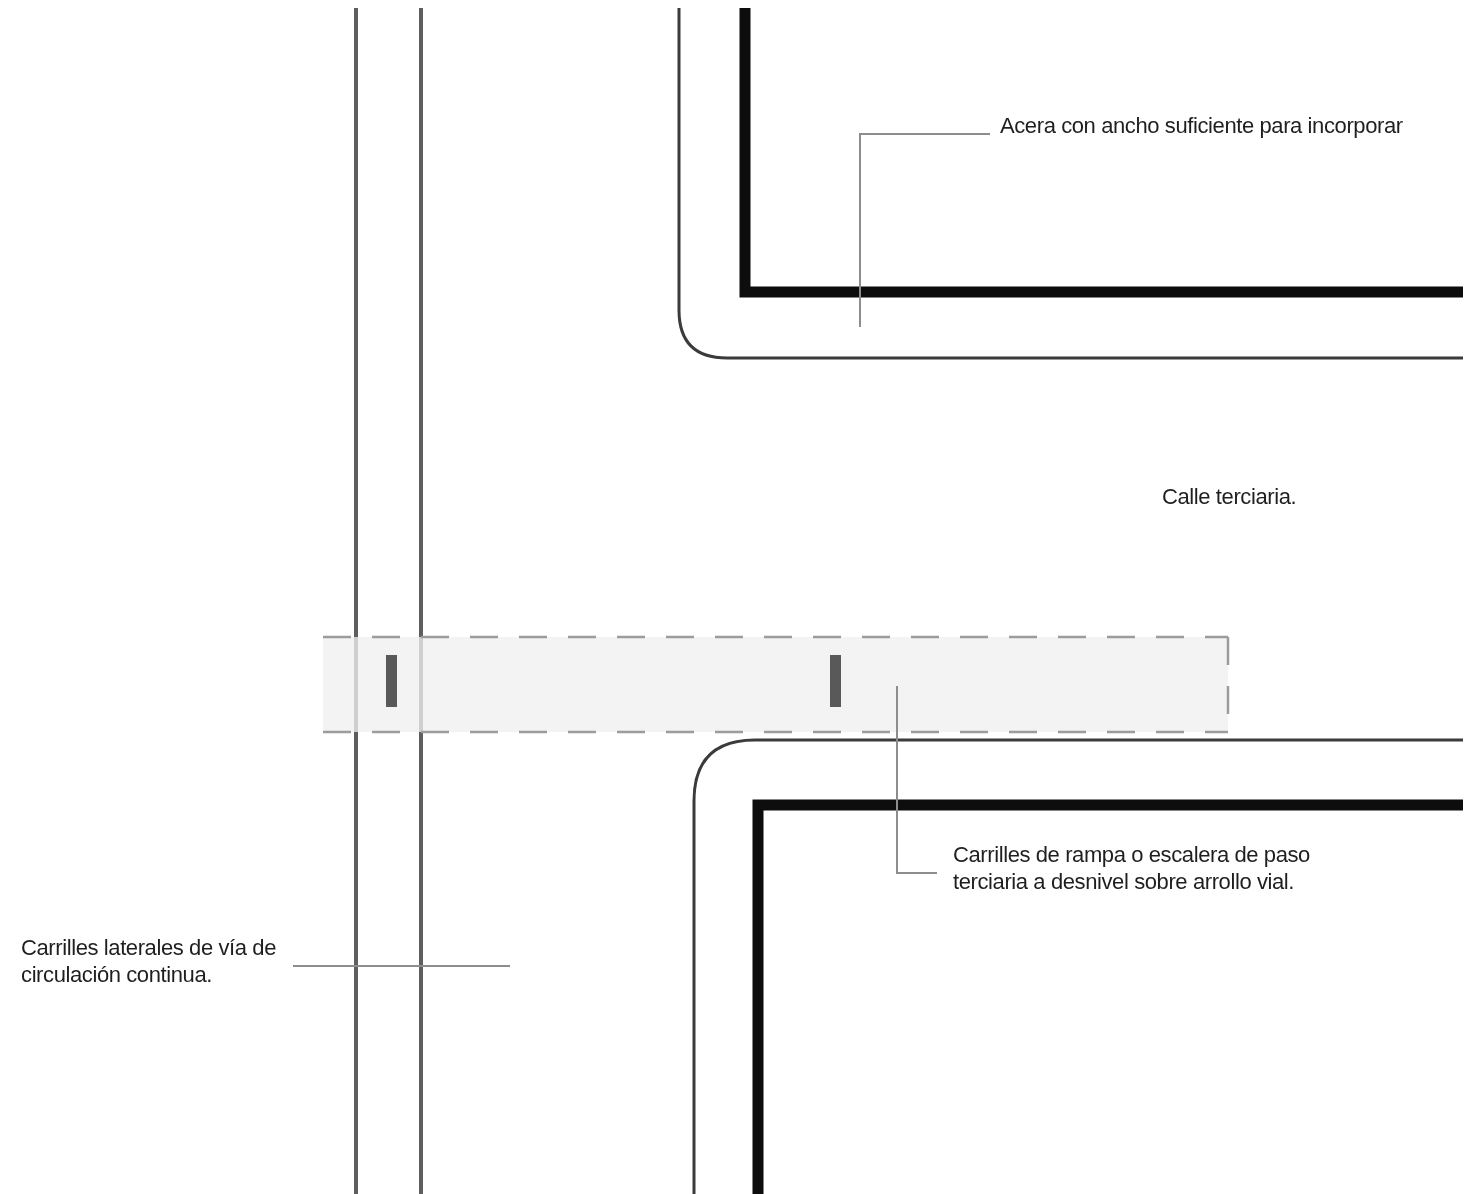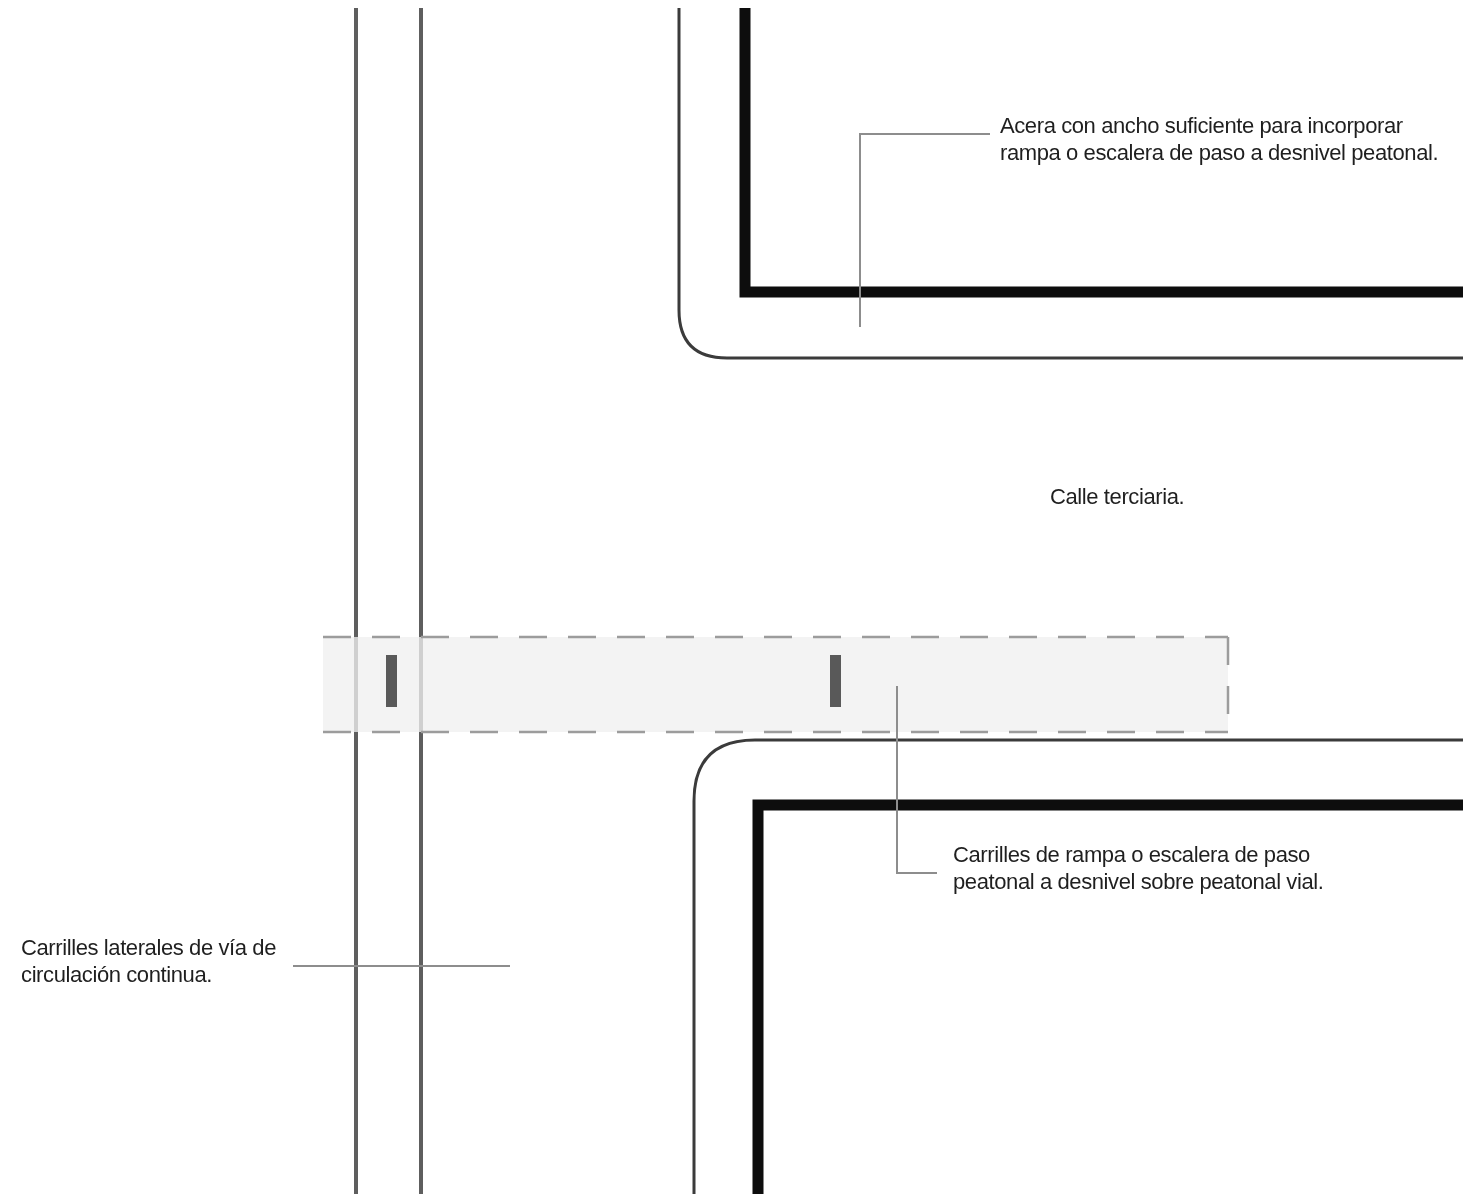--- a/index.html
+++ b/index.html
@@ -58,28 +58,27 @@
     <path d="M1469,740 H755 Q694,740 694,801 V1194" fill="none" stroke-width="3" stroke="#3b3b3b"></path>
     <path d="M1469,805 H758 V1194" fill="none" stroke-width="11" stroke-linejoin="miter" stroke="#0d0d0d"></path>
 
     <path d="M990,134 H860 V327" fill="none" stroke-width="2" stroke="#8d8d8d"></path>
     <path d="M897,686 V873 H937" fill="none" stroke-width="2" stroke="#8d8d8d"></path>
     <path d="M293,966 H510" fill="none" stroke-width="2" stroke="#8d8d8d"></path>
   </svg>
 
   <div class="note" style="left:1000px; top:112px;">
     <div>Acera con ancho suficiente para incorporar</div>
-    <div>rampa o escalera de paso a desnivel peatonal.</div>
   </div>
 
-  <div class="note" style="left:1050px; top:483px;">Calle terciaria.</div>
+  <div class="note" style="left:1162px; top:483px;">Calle terciaria.</div>
 
   <div class="note" style="left:953px; top:841px;">
     <div>Carrilles de rampa o escalera de paso</div>
-    <div>peatonal a desnivel sobre peatonal vial.</div>
+    <div>terciaria a desnivel sobre arrollo vial.</div>
   </div>
 
   <div class="note right" style="right:1187px; top:934px;">
     <div>Carrilles laterales de vía de</div>
     <div>circulación continua.</div>
   </div>
 
 </div>
 
 </body></html>

